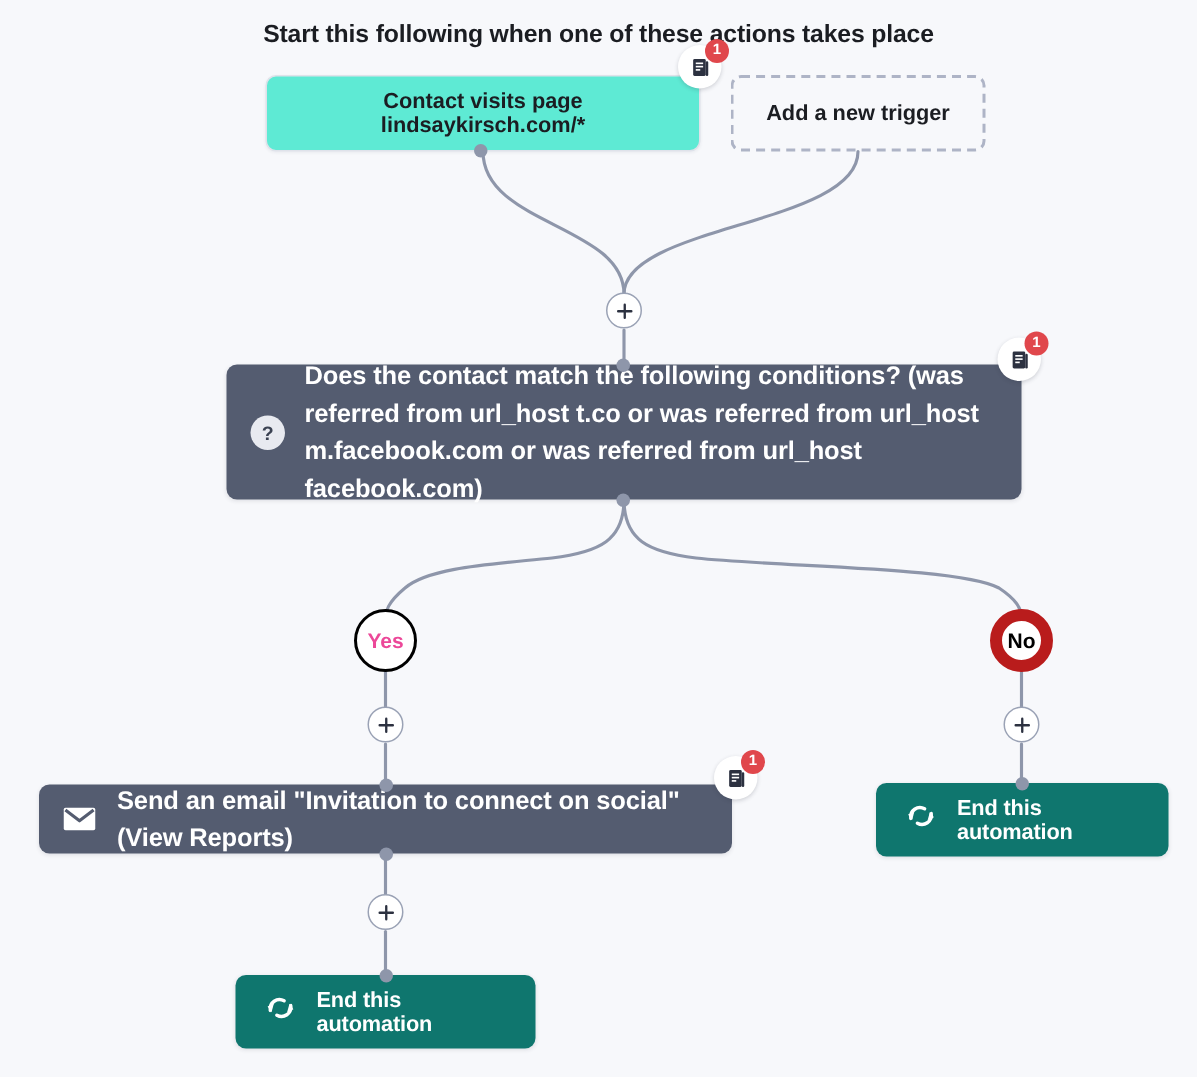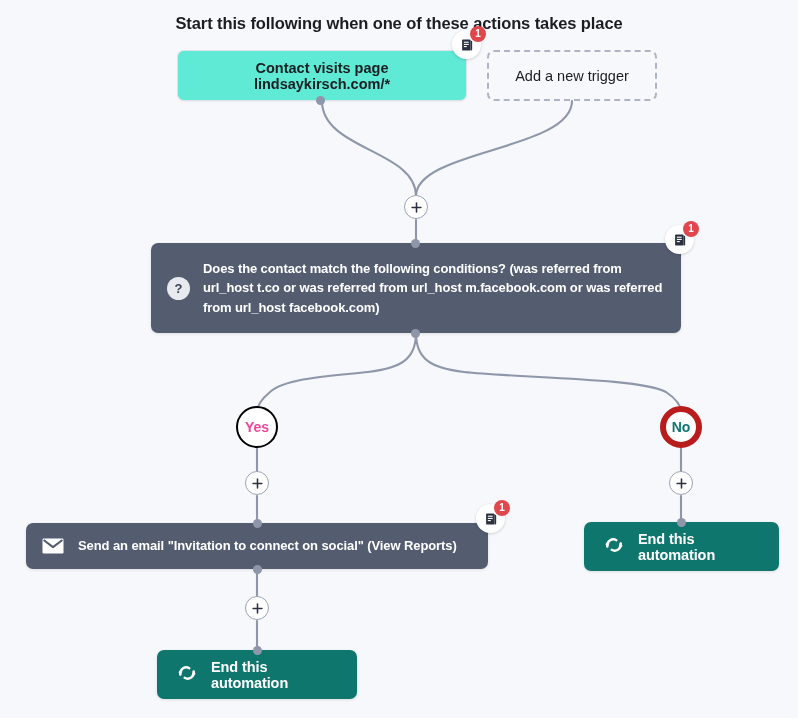--- a/index.html
+++ b/index.html
@@ -52,42 +52,42 @@
     text-align: center;
   }
   .trigger-add {
     background: transparent;
     border: 2px dashed #aeb4c6;
     border-radius: 7px;
     display: flex;
     align-items: center;
     justify-content: center;
     font-size: 14.5px;
-    font-weight: normal;
+    font-weight: bold;
     color: #1b1d22;
     box-shadow: none;
   }
 
   
   .dark-box {
     background: #545c70;
     border-radius: 7px;
     color: #ffffff;
     display: flex;
     align-items: center;
     box-shadow: 0 1px 3px rgba(40,45,60,0.12);
   }
   .dark-box .box-icon {
     flex: 0 0 auto;
     display: flex;
     align-items: center;
     justify-content: center;
   }
   .dark-box .box-text {
-    font-size: 13px;
+    font-size: 17px;
     font-weight: bold;
     line-height: 1.48;
     letter-spacing: -0.1px;
   }
   .qmark {
     width: 23px; height: 23px;
     border-radius: 50%;
     background: #e8eaf0;
     color: #3b4252;
     font-size: 13px;
@@ -118,21 +118,21 @@
     width: 42px; height: 42px;
     border-radius: 50%;
     background: #ffffff;
     display: flex;
     align-items: center;
     justify-content: center;
     font-size: 14px;
     font-weight: bold;
   }
   .branch-yes { border: 2px solid #000000; color: #ec4899; }
-  .branch-no  { border: 6px solid #b91c1c; color: #0f766e; }
+  .branch-no  { border: 8px solid #b91c1c; color: #000000; }
 
   
   .plus-btn {
     width: 24px; height: 24px;
     border-radius: 50%;
     background: #ffffff;
     border: 1.6px solid #9aa2b5;
     display: flex;
     align-items: center;
     justify-content: center;

